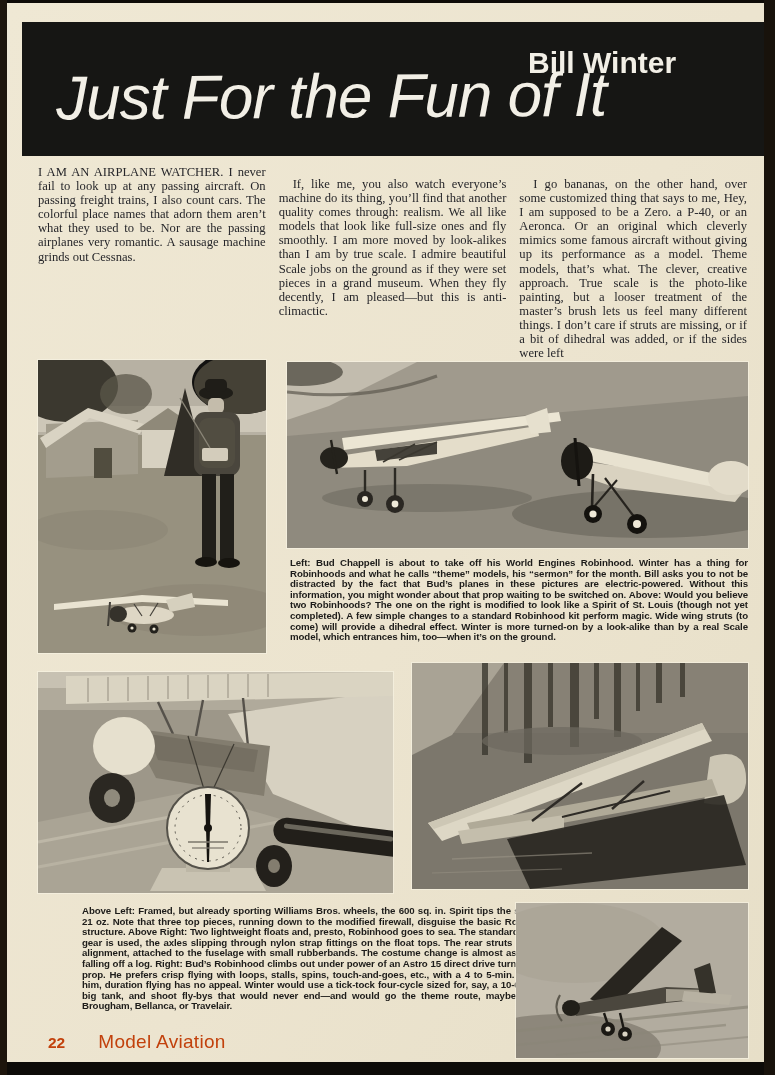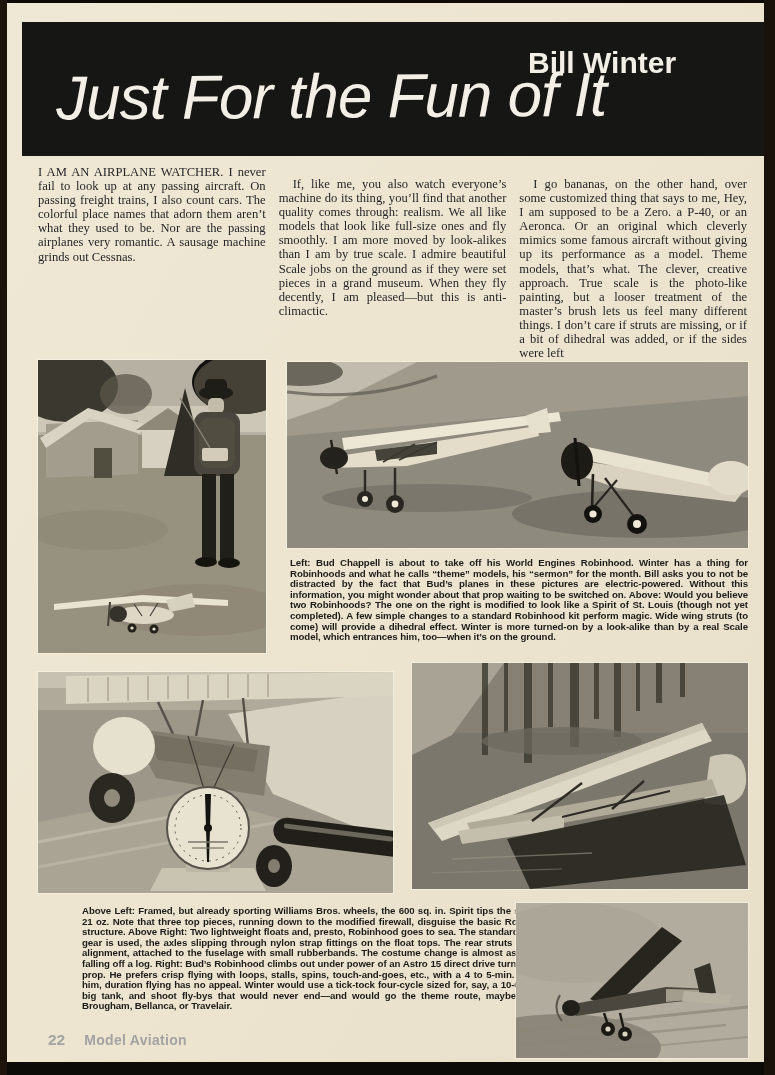--- a/index.html
+++ b/index.html
@@ -44,23 +44,23 @@
   .photo-flying  { left:516px; top:903px; width:232px; height:155px; }
 
   
   .caption { position:absolute; font-weight:700; font-size:9.7px; line-height:10.6px;
              letter-spacing:-0.1px; color:#1d1c1a; text-align:justify; }
   .caption-mid    { left:290px; top:558px; width:458px; height:100px; }
   .caption-bottom { left:38px;  top:906px; width:473px; height:120px;margin-left:44px; }
 
   
   .footer { position:absolute; left:48px; top:1031px; display:flex; align-items:baseline;
-            gap:19px; color:#a3a3a3; }
+            gap:33px; color:#c2410c; }
   .footer .pagenum { font-weight:700; font-size:15.5px; }
-  .footer .mag     { font-weight:700; font-size:14px; letter-spacing:0.3px; }
+  .footer .mag     { font-weight:400; font-size:19px; letter-spacing:0.3px; }
 </style>
 </head>
 <body>
 
 <div class="page"></div>
 
 <header class="banner">
   <div class="byline">Bill Winter</div>
   <h1 class="title">Just For the Fun of It</h1>
 </header>

